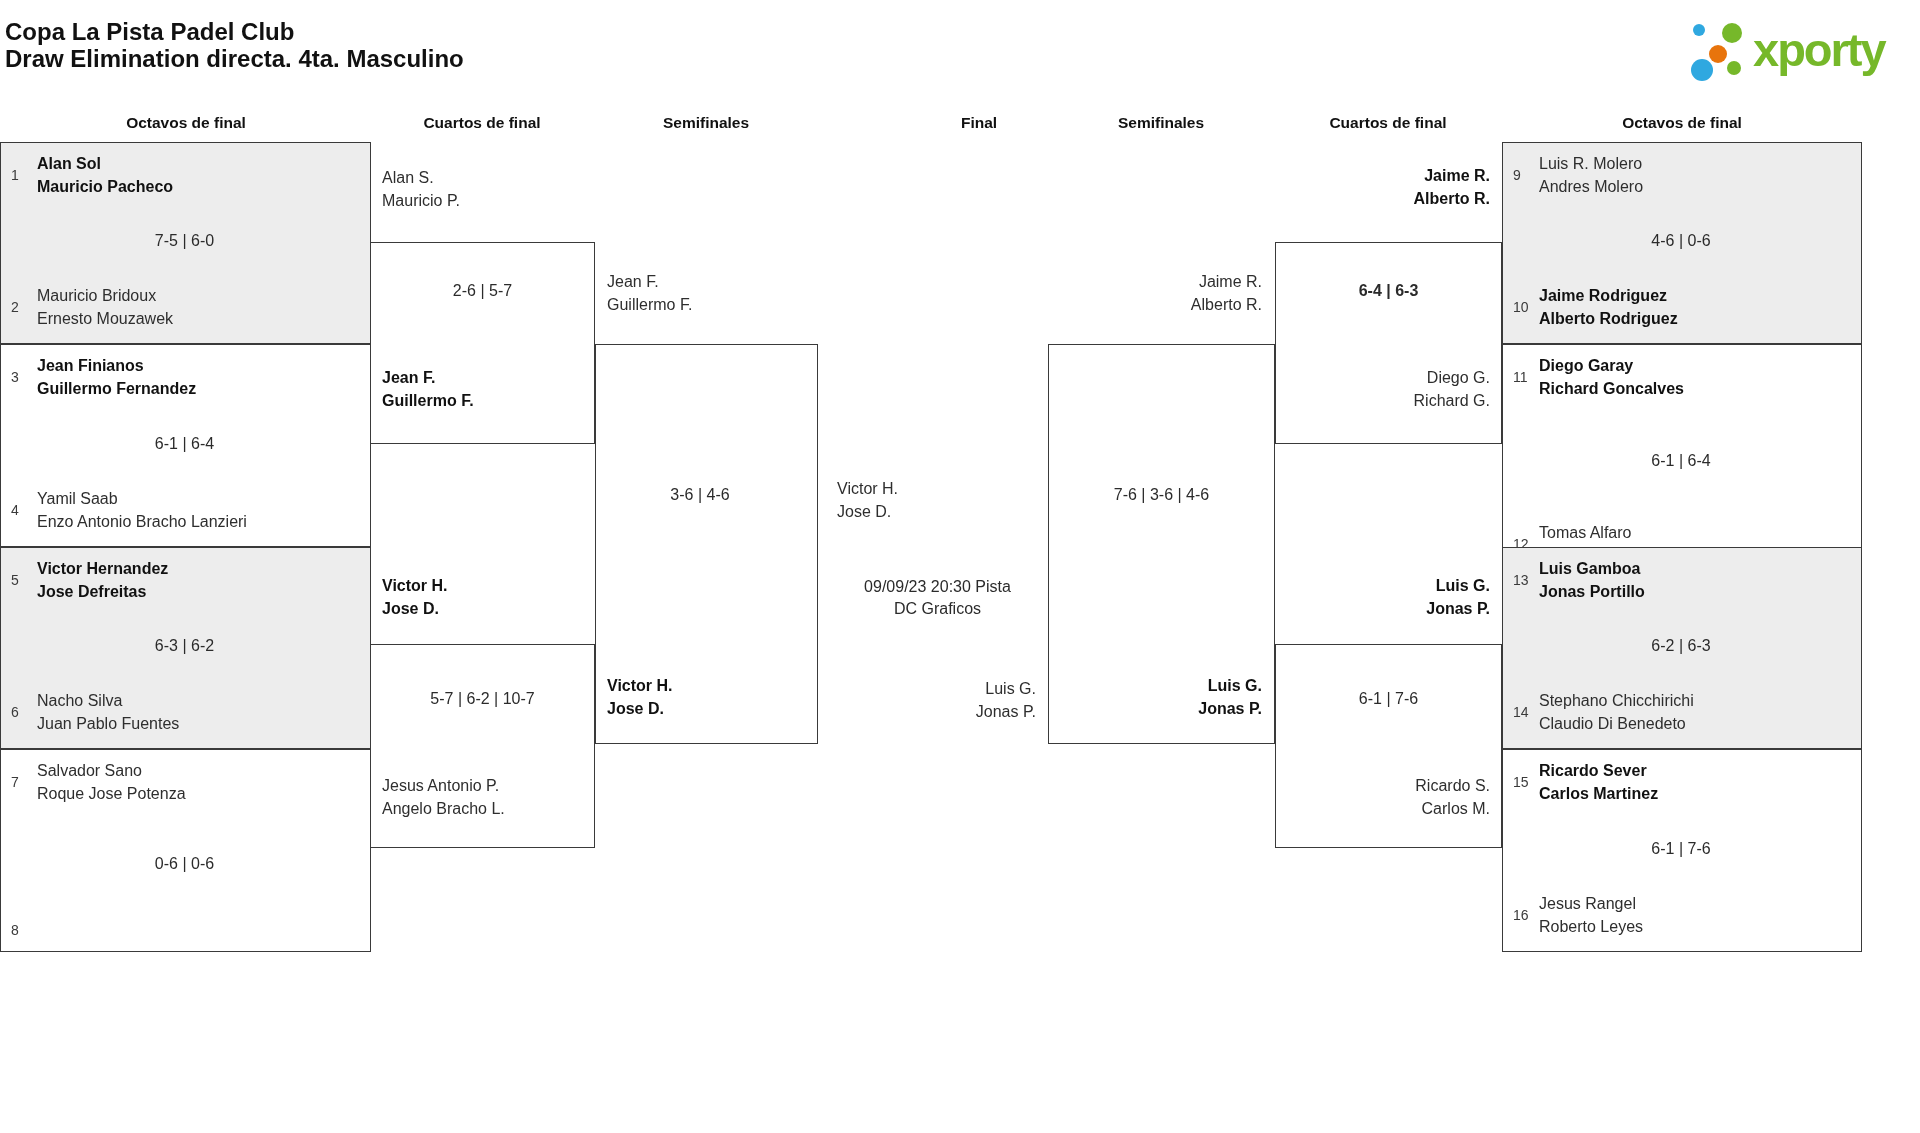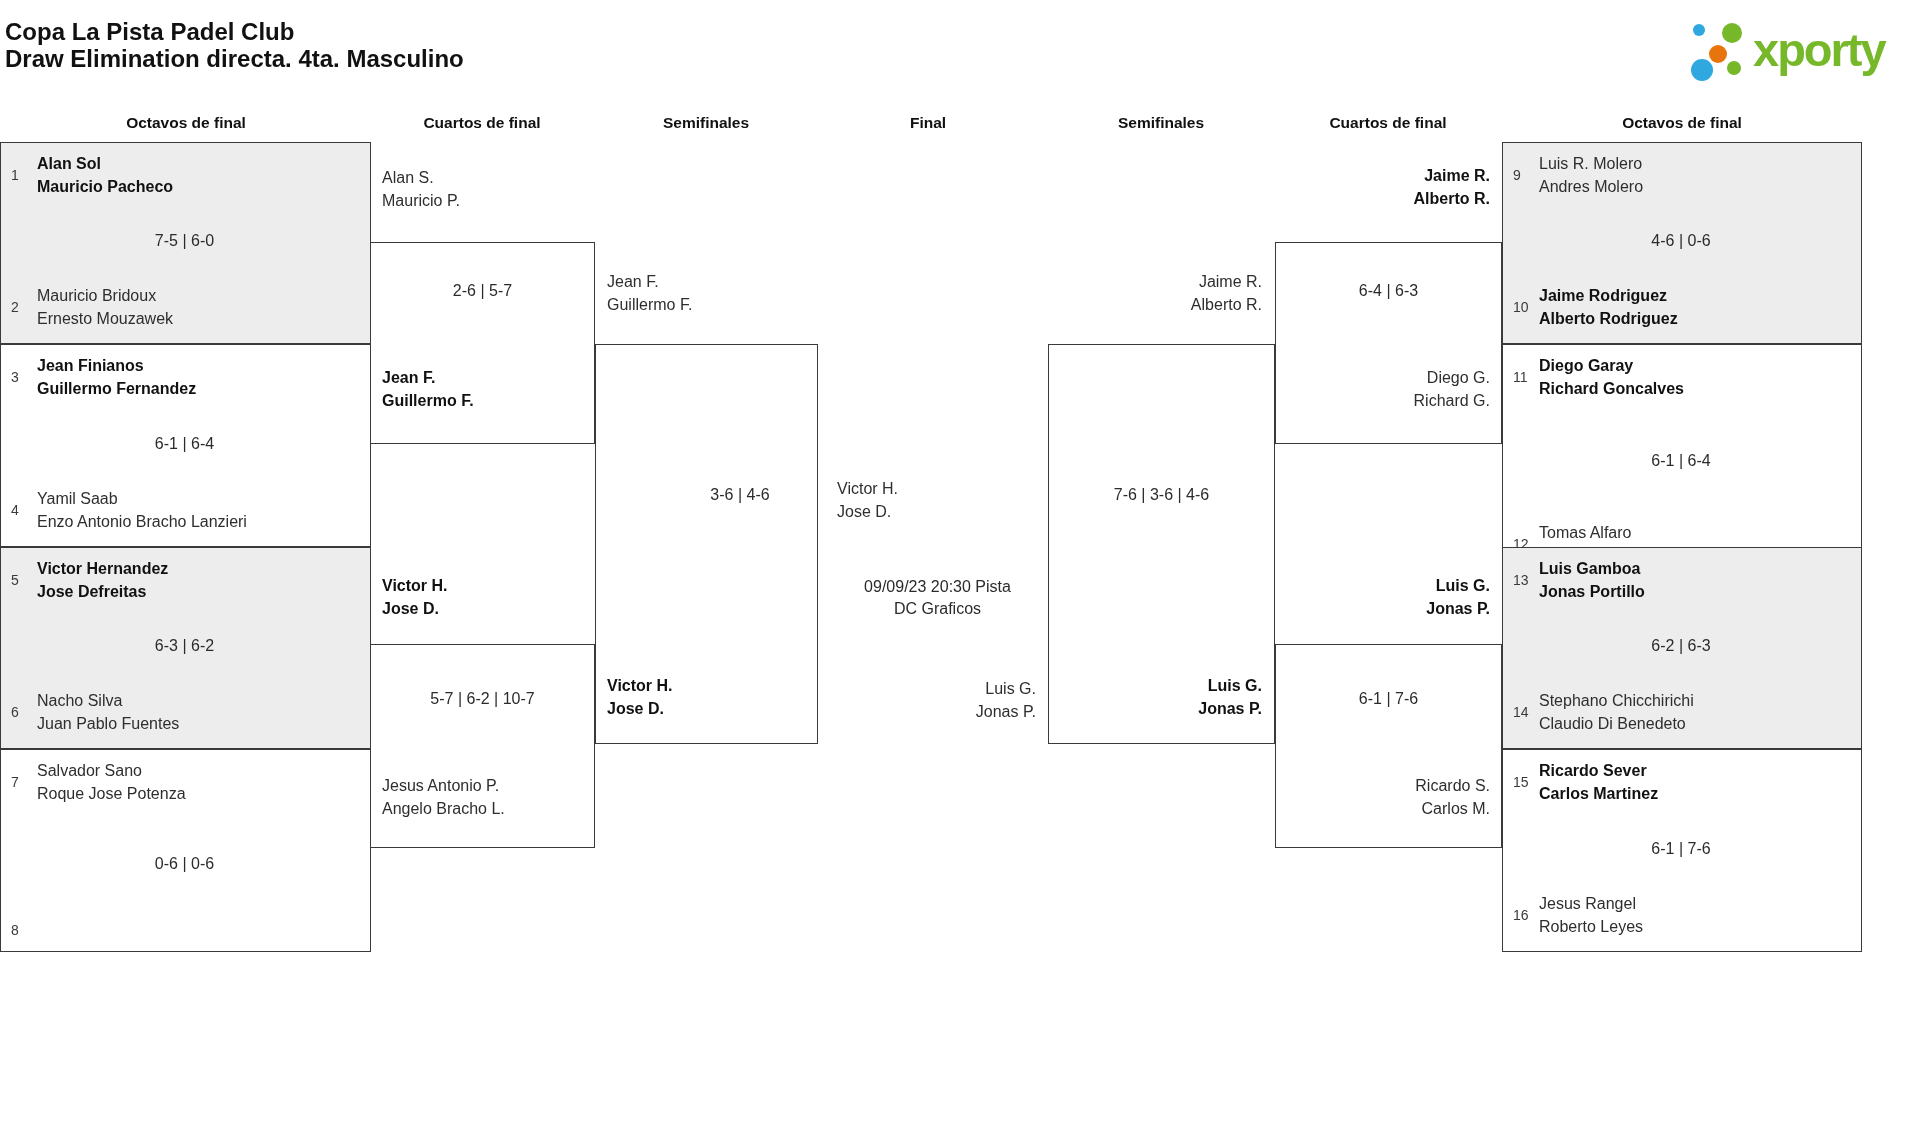--- a/index.html
+++ b/index.html
@@ -47,21 +47,21 @@
     <span class="dot" style="left:1722px;top:9px;width:20px;height:20px;background:#76b82a;"></span>
     <span class="dot" style="left:1709px;top:31px;width:18px;height:18px;background:#e8740c;"></span>
     <span class="dot" style="left:1691px;top:45px;width:22px;height:22px;background:#2fa8e0;"></span>
     <span class="dot" style="left:1727px;top:47px;width:14px;height:14px;background:#76b82a;"></span>
     <span class="brand">xporty</span>
   </div>
 
   <div class="rh" style="left:186px;">Octavos de final</div>
   <div class="rh" style="left:482px;">Cuartos de final</div>
   <div class="rh" style="left:706px;">Semifinales</div>
-  <div class="rh" style="left:928px;">Final</div>
+  <div class="rh" style="left:979px;">Final</div>
   <div class="rh" style="left:1161px;">Semifinales</div>
   <div class="rh" style="left:1388px;">Cuartos de final</div>
   <div class="rh" style="left:1682px;">Octavos de final</div>
 
   <div class="obox gray" style="left:0;top:128px;width:371px;height:202px;">
     <div class="trow">
       <span class="seed">1</span>
       <div class="tnames bold">
         <div>Alan Sol</div>
           <div>Mauricio Pacheco</div>
@@ -223,21 +223,21 @@
   <div class="sc" style="left:370px;top:676px;width:225px;">5-7 | 6-2 | 10-7</div>
   <div class="pair" style="left:382px;top:760px;">
     <div>Jesus Antonio P.</div>
       <div>Angelo Bracho L.</div>
   </div>
 
   <div class="pair" style="left:607px;top:256px;">
     <div>Jean F.</div>
       <div>Guillermo F.</div>
   </div>
-  <div class="sc" style="left:595px;top:472px;width:210px;padding-left:40px;">3-6 | 4-6</div>
+  <div class="sc" style="left:595px;top:472px;width:210px;">3-6 | 4-6</div>
   <div class="pair bold" style="left:607px;top:660px;">
     <div>Victor H.</div>
       <div>Jose D.</div>
   </div>
 
   <div class="pair" style="left:837px;top:463px;">
     <div>Victor H.</div>
       <div>Jose D.</div>
   </div>
   <div class="finfo" style="left:827px;top:562px;width:221px;">
@@ -256,21 +256,21 @@
   <div class="sc" style="left:1048px;top:472px;width:227px;">7-6 | 3-6 | 4-6</div>
   <div class="pair right bold" style="right:658px;top:660px;">
     <div>Luis G.</div>
       <div>Jonas P.</div>
   </div>
 
   <div class="pair right bold" style="right:430px;top:150px;">
     <div>Jaime R.</div>
       <div>Alberto R.</div>
   </div>
-  <div class="sc" style="left:1275px;top:268px;width:227px;">6-4 | 6-3</div>
+  <div class="sc" style="left:1275px;top:268px;width:227px;font-weight:bold;">6-4 | 6-3</div>
   <div class="pair right" style="right:430px;top:352px;">
     <div>Diego G.</div>
       <div>Richard G.</div>
   </div>
 
   <div class="pair right bold" style="right:430px;top:560px;">
     <div>Luis G.</div>
       <div>Jonas P.</div>
   </div>
   <div class="sc" style="left:1275px;top:676px;width:227px;">6-1 | 7-6</div>

